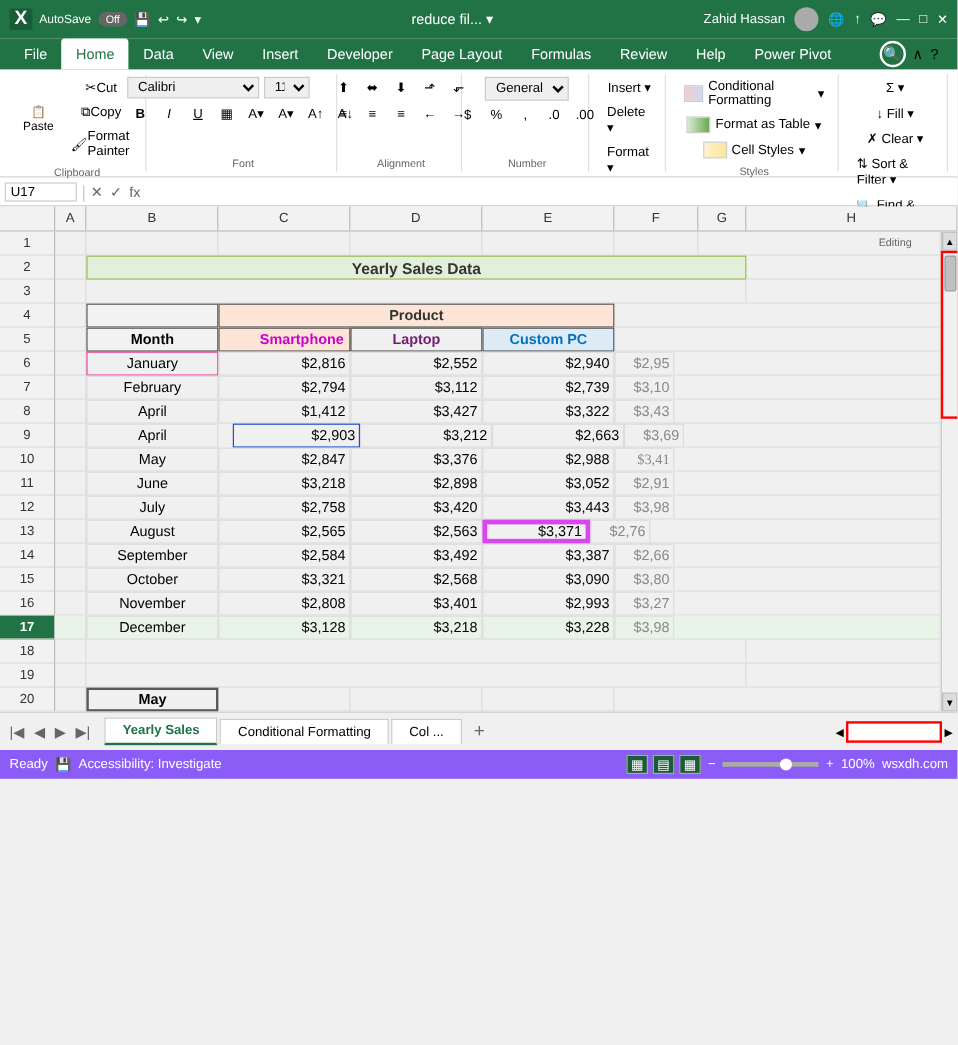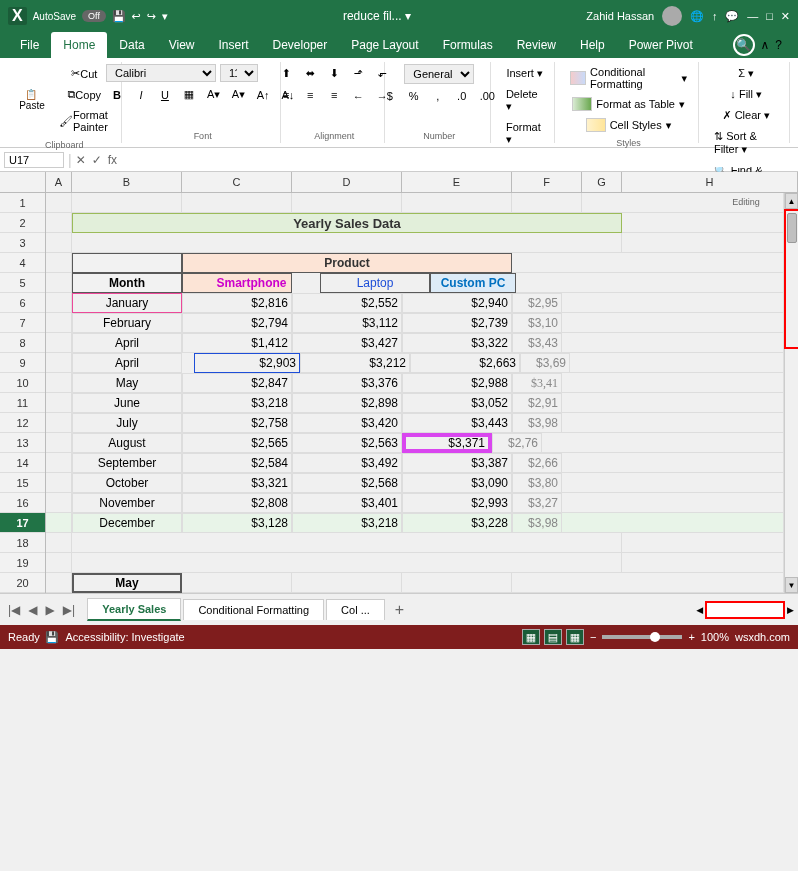--- a/index.html
+++ b/index.html
@@ -39,21 +39,21 @@
     .formula-input { flex: 1; border: none; outline: none; font-size: 12px; padding: 0 4px; }
     .formula-icons { display: flex; gap: 6px; color: #666; font-size: 12px; }
 
     
     .bottom-bar { background: #f0f0f0; border-top: 1px solid #ccc; height: 32px; display: flex; align-items: center; }
     .sheet-tabs { display: flex; align-items: center; flex: 1; padding: 0 4px; gap: 2px; }
     .sheet-tab { padding: 4px 14px; font-size: 11px; background: white; border: 1px solid #ccc; cursor: pointer; border-bottom: none; }
     .sheet-tab.active { background: white; border-bottom: 2px solid #217346; font-weight: bold; color: #217346; }
 
     
-    .status-bar { background: #7f1d1d; color: white; height: 24px; display: flex; align-items: center; padding: 0 8px; font-size: 11px; gap: 8px; }
+    .status-bar { background: #8b5cf6; color: white; height: 24px; display: flex; align-items: center; padding: 0 8px; font-size: 11px; gap: 8px; }
     .status-left { display: flex; align-items: center; gap: 6px; }
     .status-right { margin-left: auto; display: flex; align-items: center; gap: 6px; }
     .view-icons { display: flex; gap: 4px; }
     .view-icon { width: 18px; height: 16px; border: 1px solid #aaa; display: flex; align-items: center; justify-content: center; cursor: pointer; background: #1a5c38; }
     .zoom-slider { width: 80px; height: 4px; background: #aaa; position: relative; cursor: pointer; }
     .zoom-thumb { width: 10px; height: 10px; background: white; border-radius: 50%; position: absolute; top: -3px; left: 60%; }
 
     
     .search-circle { width: 22px; height: 22px; border: 2px solid white; border-radius: 50%; display: flex; align-items: center; justify-content: center; }
     .col-headers-area { display: flex; background: #f2f2f2; border-bottom: 1px solid #bbb; }
@@ -69,21 +69,21 @@
     .cells-area { flex: 1; position: relative; overflow: hidden; }
     .g-row { display: flex; height: 20px; }
     .c { display: flex; align-items: center; font-size: 12px; border-right: 1px solid #ddd; border-bottom: 1px solid #ddd; padding: 0 3px; overflow: hidden; white-space: nowrap; height: 20px; }
     .c.ctr { justify-content: center; }
     .c.rgt { justify-content: flex-end; }
     .c.bold { font-weight: bold; }
     .c.title-cell { background: #e2efda; font-weight: bold; color: #333; font-size: 13px; }
     .c.month-hdr { font-weight: bold; }
     .c.prod-hdr { background: #fce4d6; font-weight: bold; color: #333; }
     .c.smart-hdr { background: #fce4d6; font-weight: bold; color: #cc00cc; }
-    .c.laptop-hdr { font-weight: normal; color: #1d4ed8; margin-left: 28px; }
+    .c.laptop-hdr { font-weight: bold; color: #701a75; }
     .c.custom-hdr { background: #ddebf7; font-weight: bold; color: #0070c0; }
     .c.partial { color: #888; }
   </style>
 </head>
 <body>
 
 <div class="title-bar">
   <div class="title-bar-left">
     <span style="font-size:16px; font-weight:bold; background:#1a5c38; padding:0 4px; border-radius:2px;">X</span>
     <span class="autosave-label">AutoSave</span>
@@ -317,21 +317,21 @@
         <div class="c month-hdr ctr bold" style="width:110px; border:1px solid #595959; background:#f2f2f2;"></div>
         <div class="c prod-hdr ctr bold" style="width:330px; border:1px solid #595959;">Product</div>
         <div class="c" style="flex:1;"></div>
       </div>
 
       <div class="g-row">
         <div class="c" style="width:26px;"></div>
         <div class="c month-hdr ctr bold" style="width:110px; border:1px solid #595959; background:#f2f2f2;">Month</div>
         <div class="c smart-hdr ctr" style="width:110px; border:1px solid #595959;padding-left:32px;">Smartphone</div>
         <div class="c laptop-hdr ctr" style="width:110px; border:1px solid #595959;">Laptop</div>
-        <div class="c custom-hdr ctr" style="width:86px; border:1px solid #595959;">Custom PC</div>
+        <div class="c custom-hdr ctr" style="width:110px; border:1px solid #595959;">Custom PC</div>
         <div class="c" style="flex:1;"></div>
       </div>
 
       <div class="g-row">
         <div class="c" style="width:26px;"></div>
         <div class="c ctr" style="width:110px; border:1px solid #ec4899;">January</div>
         <div class="c rgt" style="width:110px; border:1px solid #ddd;">$2,816</div>
         <div class="c rgt" style="width:110px; border:1px solid #ddd;">$2,552</div>
         <div class="c rgt" style="width:110px; border:1px solid #ddd;">$2,940</div>
         <div class="c rgt partial" style="width:50px; border:1px solid #ddd;">$2,95</div>

